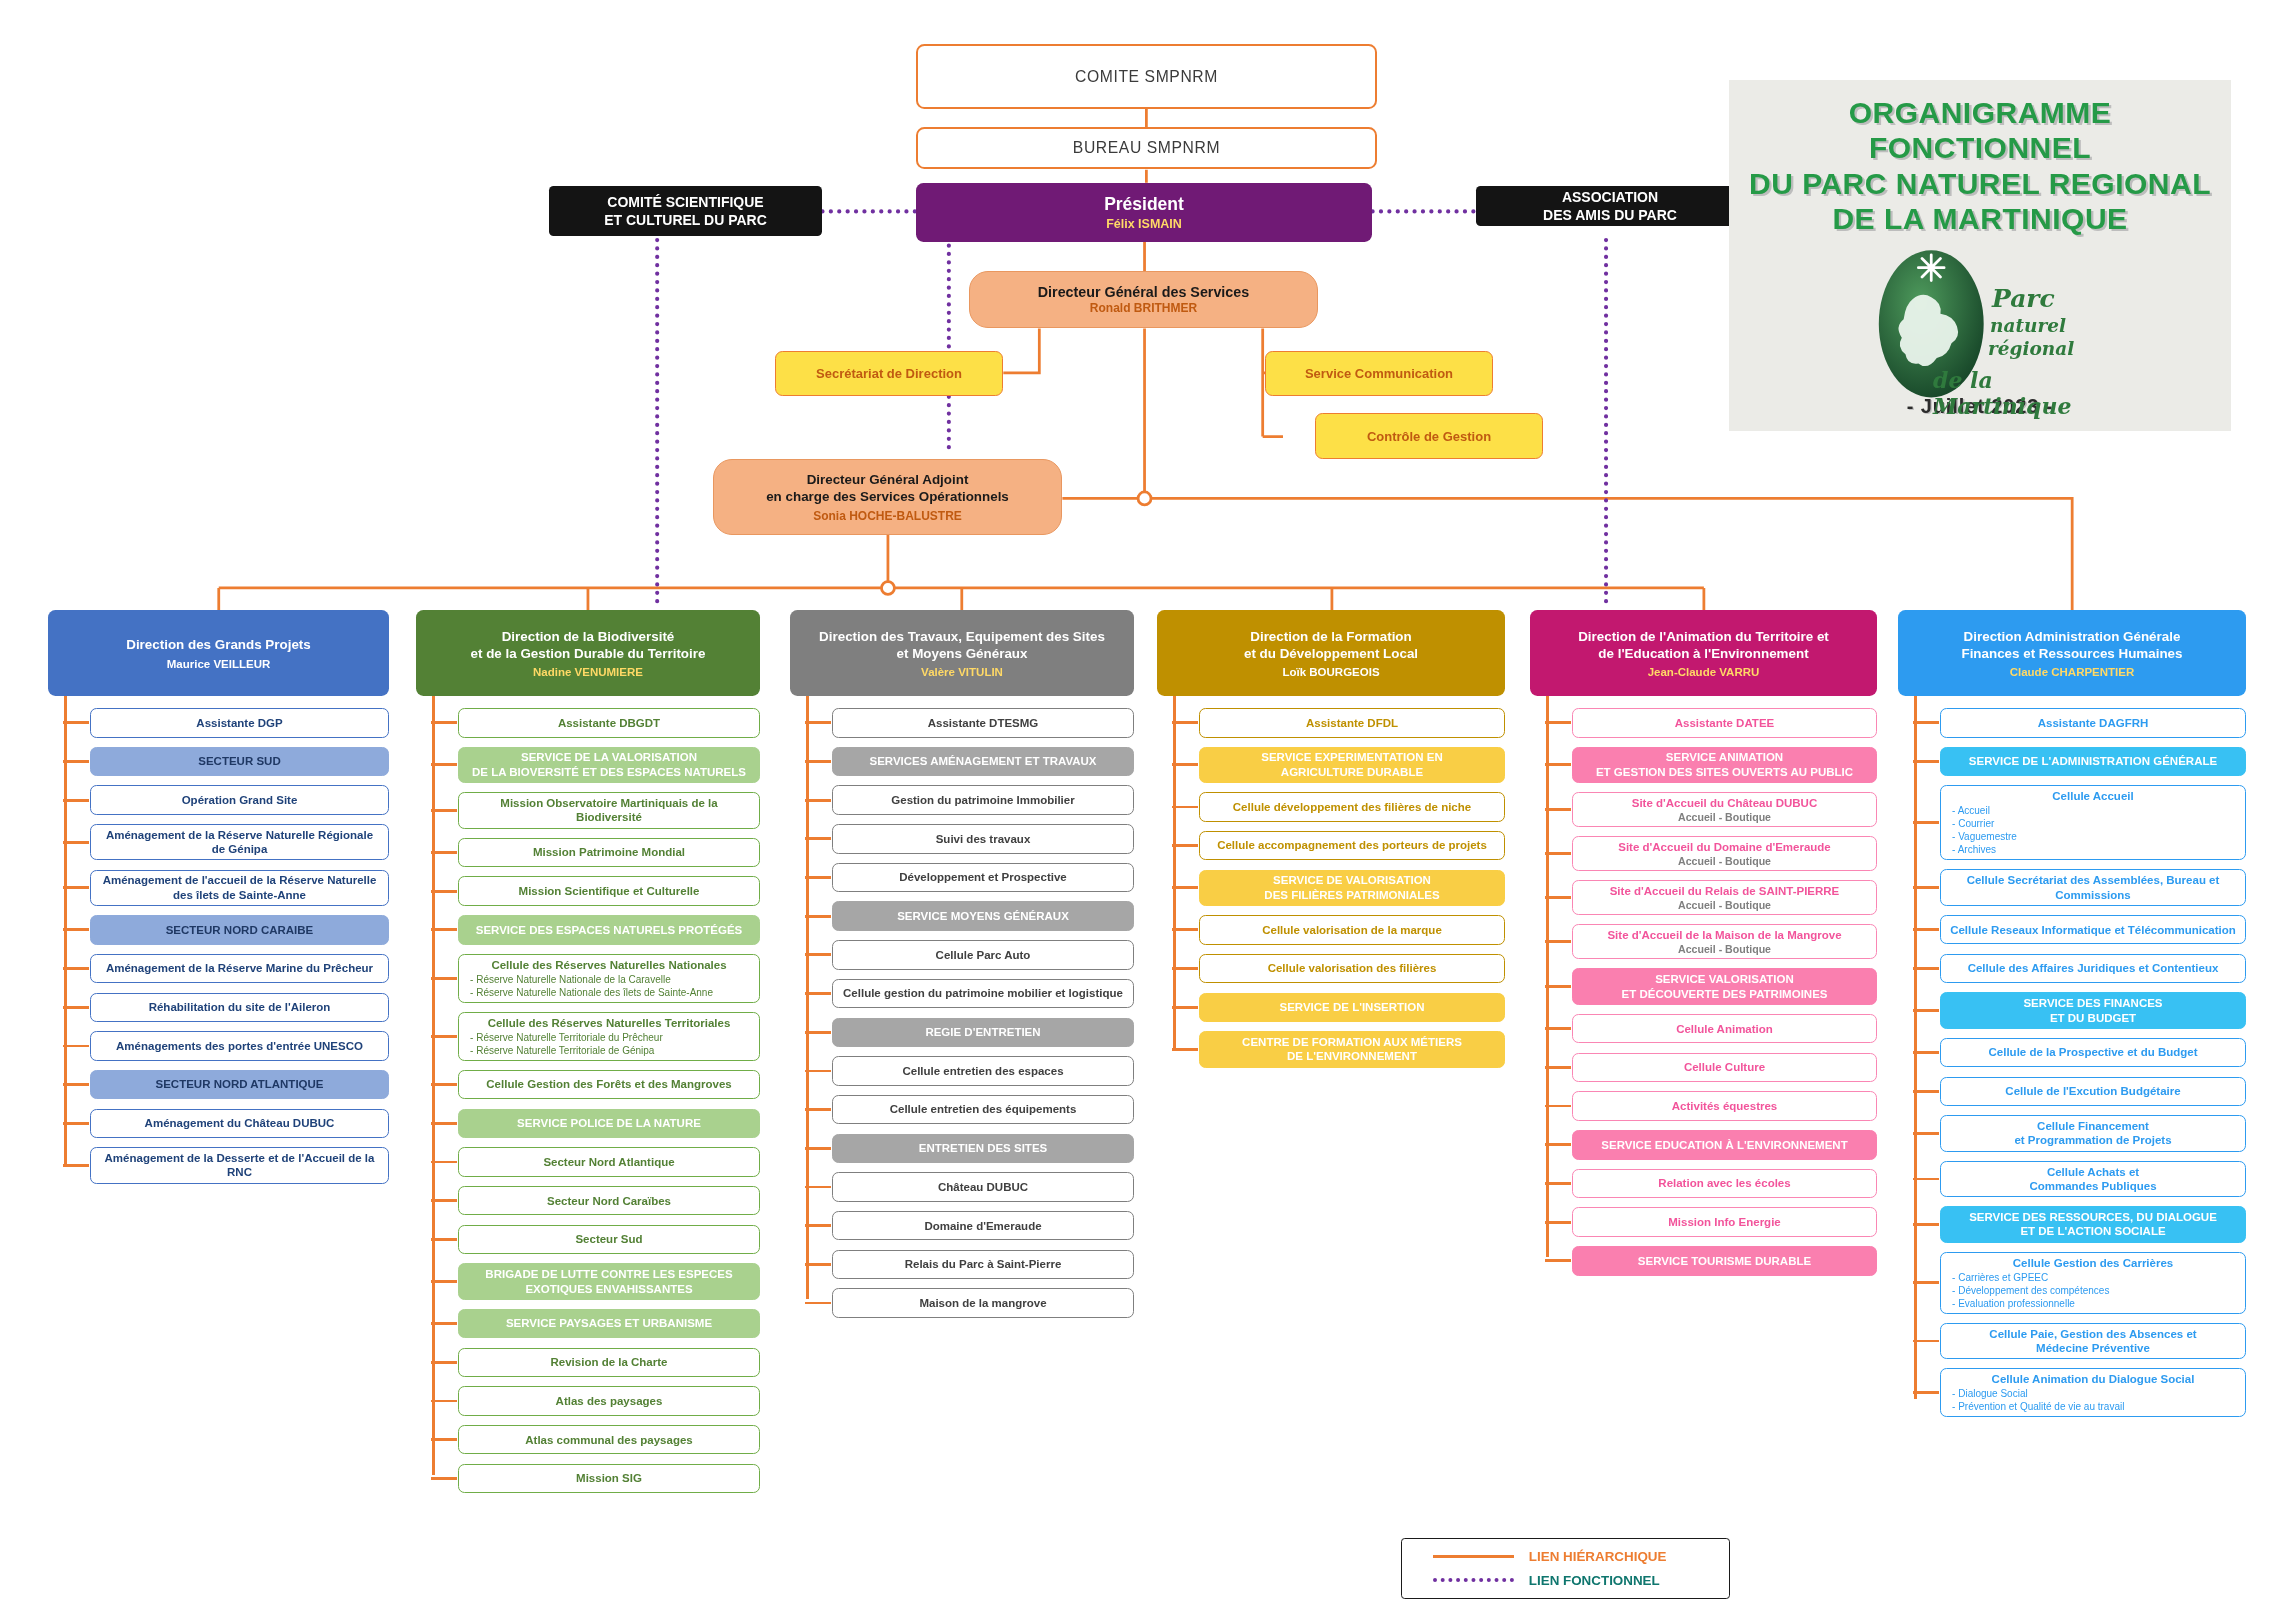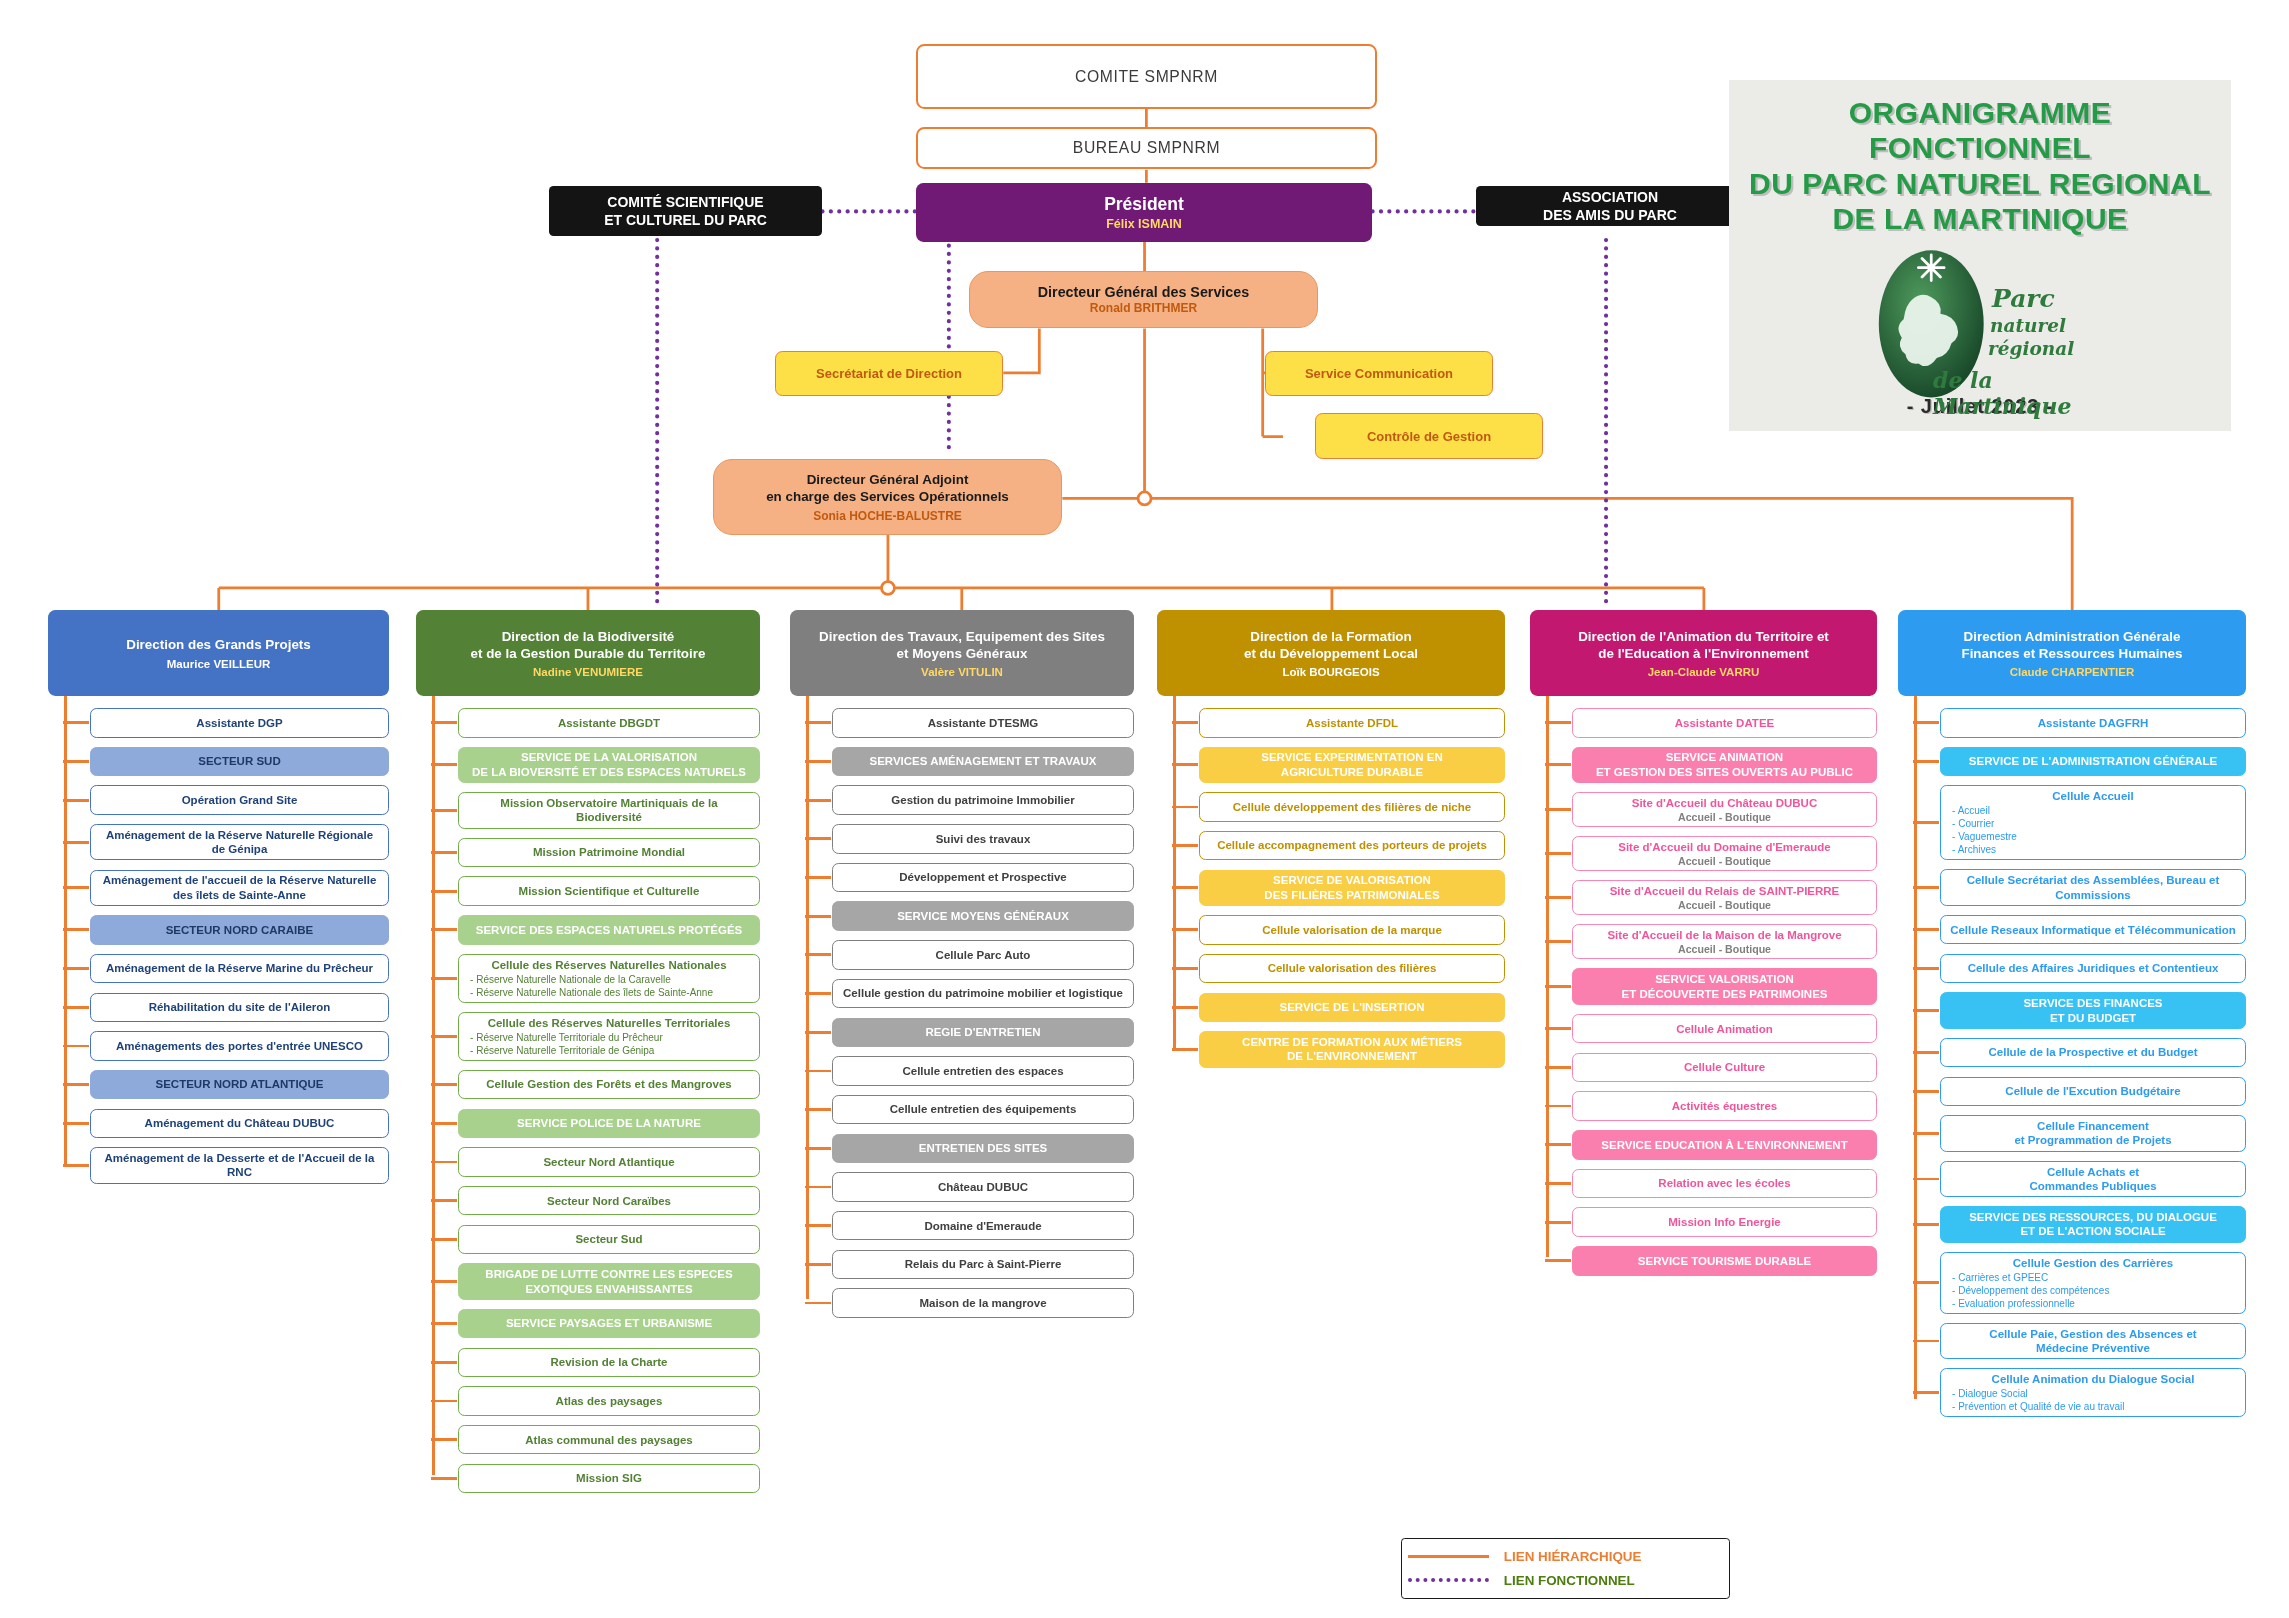--- a/index.html
+++ b/index.html
@@ -50,28 +50,28 @@
   .col-items::before { content:""; position:absolute; left:-26px; top:-12px; bottom:18.5px; width:2.8px; background:#ED7D31; }
   .item { position:relative; background:#fff; border:1.8px solid var(--ib); color:var(--it); border-radius:6.5px; min-height:29.5px; padding:2.8px 7.4px; display:flex; flex-direction:column; justify-content:center; text-align:center; }
   .item::before { content:""; position:absolute; left:-28px; top:50%; width:26px; height:2.8px; margin-top:-1.4px; background:#ED7D31; }
   .item-title { font-weight:bold; font-size:11.5px; line-height:1.25; white-space:pre-line; }
   .item.section { background:var(--secbg); border-color:var(--secbg); }
   .item.section .item-title { color:var(--sectext); }
   .item-subs { text-align:left; font-size:10px; font-weight:normal; line-height:1.3; margin-top:0.9px; padding-left:3.7px; }
   .item-note { font-size:10.6px; color:#7F7F7F; font-weight:bold; margin-top:0.9px; }
 
   
-  #legend { position:absolute; left:1401px; top:1538px; width:329px; height:61px; background:#fff; border:1.8px solid #1a1a1a; border-radius:3.7px; display:flex; flex-direction:column; justify-content:center; gap:8.3px; padding:0 6px; }
+  #legend { position:absolute; left:1401px; top:1538px; width:329px; height:61px; background:#fff; border:1.8px solid #1a1a1a; border-radius:3.7px; display:flex; flex-direction:column; justify-content:center; gap:8.3px; padding:0 31px; }
   .legend-row { display:flex; align-items:center; gap:14.8px; }
   .legend-line { width:81px; height:0; }
   .legend-line.h { border-top:3.7px solid #ED7D31; }
   .legend-line.f { border-top:4.6px dotted #7030A0; }
   .legend-label { font-weight:bold; font-size:13.4px; }
   .legend-label.h { color:#ED7D31; }
-  .legend-label.f { color:#4d7c0f; }
+  .legend-label.f { color:#0f766e; }
 </style>
 </head>
 <body>
 
 <svg id="connectors" width="2290" height="1619" viewBox="0 0 2481 1754">
   <g stroke="#ED7D31" stroke-width="3" fill="none">
     <path d="M1242 118 V138 M1242 184 V198 M1240 262 V294 M1240 356 V540"></path>
     <path d="M1126 356 V404 H1087"></path>
     <path d="M1368 356 V473 M1368 404 H1390 M1368 473 H1390"></path>
     <path d="M1151 540 H2245 V661"></path>

